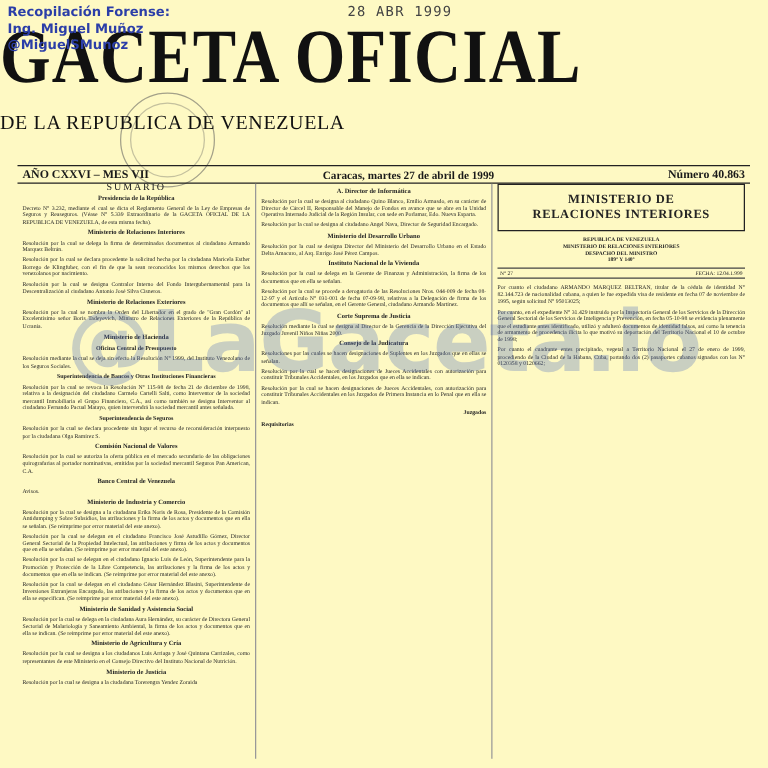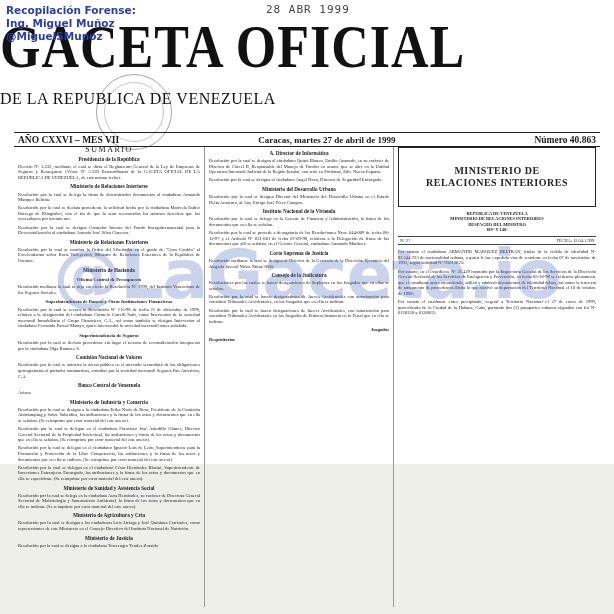--- a/index.html
+++ b/index.html
@@ -3,22 +3,22 @@
 <meta charset="utf-8">
 <style>
   html,body{margin:0;padding:0;}
   body{
     width:614px;height:614px;overflow:hidden;
     background:#efefe9;
     font-family:"Liberation Serif",serif;
     color:#1a1a1a;
   }
   .page{
-    position:relative;width:614px;height:464px;
-    background:#ffffff;
+    position:relative;width:614px;height:614px;
+    background:#fef9c3;
   }
   
   .watermark{
     position:absolute;left:0;top:235px;width:614px;
     text-align:center;
     font-family:"DejaVu Sans",sans-serif;
     font-size:68px;font-weight:bold;
     color:rgba(80,110,190,0.30);
     letter-spacing:-1px;
     white-space:nowrap;
@@ -29,21 +29,21 @@
   .credit{
     position:absolute;left:6px;top:4px;z-index:6;
     font-family:"DejaVu Sans",sans-serif;
     font-size:10.5px;font-weight:bold;
     color:#2b3ea8;
     line-height:13px;
   }
   .credit div{white-space:nowrap;}
   
   .datestamp{
-    position:absolute;left:266px;top:3px;z-index:6;
+    position:absolute;left:278px;top:3px;z-index:6;
     font-family:"DejaVu Sans Mono",monospace;
     font-size:11px;letter-spacing:1px;color:#444;
   }
   
   .masthead{
     position:absolute;left:0;top:14px;width:614px;
     z-index:4;
   }
   .gaceta{
     font-family:"Liberation Serif",serif;
@@ -105,21 +105,21 @@
     letter-spacing:1.5px;margin-bottom:3px;
   }
   .sec{
     text-align:center;font-weight:bold;font-size:5.2px;
     margin:4px 0 1.5px 0;
   }
   .sec.sm{font-size:4.8px;}
   p{margin:0 0 2.5px 0;}
   
   .minbox{
-    border:1px solid #222;margin:0 0 4px 0;padding:17px 4px;
+    border:1px solid #222;margin:0 0 4px 0;padding:6px 4px;
     text-align:center;
   }
   .minbox .t1{font-weight:bold;font-size:10px;line-height:12px;letter-spacing:.5px;}
   .repbox{
     text-align:center;font-size:4.4px;line-height:5.4px;margin:4px 0 3px 0;font-weight:bold;
   }
   .numrow{
     display:flex;justify-content:space-between;font-size:4.4px;
     border-top:1px solid #444;border-bottom:1px solid #444;
     padding:1px 2px;margin-bottom:4px;

